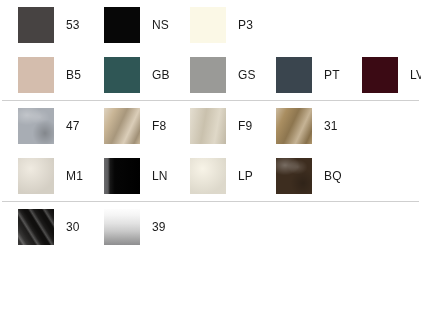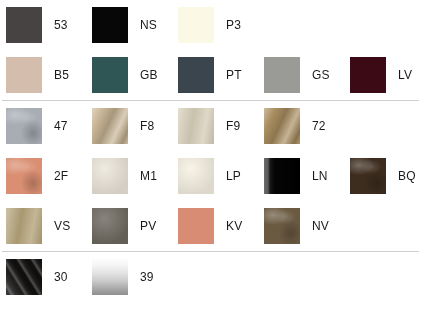--- a/index.html
+++ b/index.html
@@ -31,20 +31,21 @@
     background: #cfcfcf;
     border: 0;
     margin: 0 2px;
     width: 417px;
   }
 
   .swatch-row {
     display: flex;
     align-items: flex-start;
     height: 50px;
+    margin-left: 12px;
   }
 
   .swatch-cell {
     width: 86px;
     height: 50px;
     display: flex;
     align-items: center;
     flex: 0 0 86px;
     cursor: pointer;
   }
@@ -166,26 +167,26 @@
       <div class="swatch-row">
         <div class="swatch-cell">
           <div class="swatch-chip " style="background: rgb(212, 189, 173);"></div>
           <span class="swatch-label">B5</span>
         </div>
         <div class="swatch-cell">
           <div class="swatch-chip " style="background: rgb(47, 86, 85);"></div>
           <span class="swatch-label">GB</span>
         </div>
         <div class="swatch-cell">
+          <div class="swatch-chip " style="background: rgb(154, 154, 151);"></div>
+          <span class="swatch-label">GS</span>
+        </div>
+        <div class="swatch-cell">
           <div class="swatch-chip " style="background: rgb(58, 69, 78);"></div>
           <span class="swatch-label">PT</span>
-        </div>
-        <div class="swatch-cell">
-          <div class="swatch-chip " style="background: rgb(154, 154, 151);"></div>
-          <span class="swatch-label">GS</span>
         </div>
         <div class="swatch-cell">
           <div class="swatch-chip " style="background: rgb(59, 10, 20);"></div>
           <span class="swatch-label">LV</span>
         </div>
       </div>
     </div>
     <div class="group-divider"></div>
     <div class="swatch-group">
       <div class="swatch-row">
@@ -196,61 +197,39 @@
         <div class="swatch-cell">
           <div class="swatch-chip tex-metallic" style="background: rgb(200, 180, 148);"></div>
           <span class="swatch-label">F8</span>
         </div>
         <div class="swatch-cell">
           <div class="swatch-chip tex-metallic-soft" style="background: rgb(214, 205, 184);"></div>
           <span class="swatch-label">F9</span>
         </div>
         <div class="swatch-cell">
           <div class="swatch-chip tex-metallic" style="background: rgb(168, 140, 94);"></div>
-          <span class="swatch-label">72</span>
-        </div>
-      </div>
-      <div class="swatch-row">
-        <div class="swatch-cell">
-          <div class="swatch-chip tex-mottled" style="background: rgb(218, 143, 115);"></div>
-          <span class="swatch-label">2F</span>
-        </div>
+          <span class="swatch-label">31</span>
+        </div>
+      </div>
+      <div class="swatch-row">
         <div class="swatch-cell">
           <div class="swatch-chip tex-soft" style="background: rgb(236, 230, 218);"></div>
           <span class="swatch-label">M1</span>
         </div>
         <div class="swatch-cell">
+          <div class="swatch-chip tex-edge-band" style="background: rgb(0, 0, 0);"></div>
+          <span class="swatch-label">LN</span>
+        </div>
+        <div class="swatch-cell">
           <div class="swatch-chip tex-soft" style="background: rgb(246, 241, 226);"></div>
           <span class="swatch-label">LP</span>
         </div>
         <div class="swatch-cell">
-          <div class="swatch-chip tex-edge-band" style="background: rgb(0, 0, 0);"></div>
-          <span class="swatch-label">LN</span>
-        </div>
-        <div class="swatch-cell">
           <div class="swatch-chip tex-mottled" style="background: rgb(61, 45, 31);"></div>
           <span class="swatch-label">BQ</span>
-        </div>
-      </div>
-      <div class="swatch-row">
-        <div class="swatch-cell">
-          <div class="swatch-chip tex-metallic-soft" style="background: rgb(179, 162, 120);"></div>
-          <span class="swatch-label">VS</span>
-        </div>
-        <div class="swatch-cell">
-          <div class="swatch-chip tex-soft" style="background: rgb(110, 105, 96);"></div>
-          <span class="swatch-label">PV</span>
-        </div>
-        <div class="swatch-cell">
-          <div class="swatch-chip " style="background: rgb(217, 140, 116);"></div>
-          <span class="swatch-label">KV</span>
-        </div>
-        <div class="swatch-cell">
-          <div class="swatch-chip tex-mottled" style="background: rgb(107, 90, 66);"></div>
-          <span class="swatch-label">NV</span>
         </div>
       </div>
     </div>
     <div class="group-divider"></div>
     <div class="swatch-group">
       <div class="swatch-row">
         <div class="swatch-cell">
           <div class="swatch-chip tex-streaks" style="background: rgb(16, 15, 14);"></div>
           <span class="swatch-label">30</span>
         </div>

